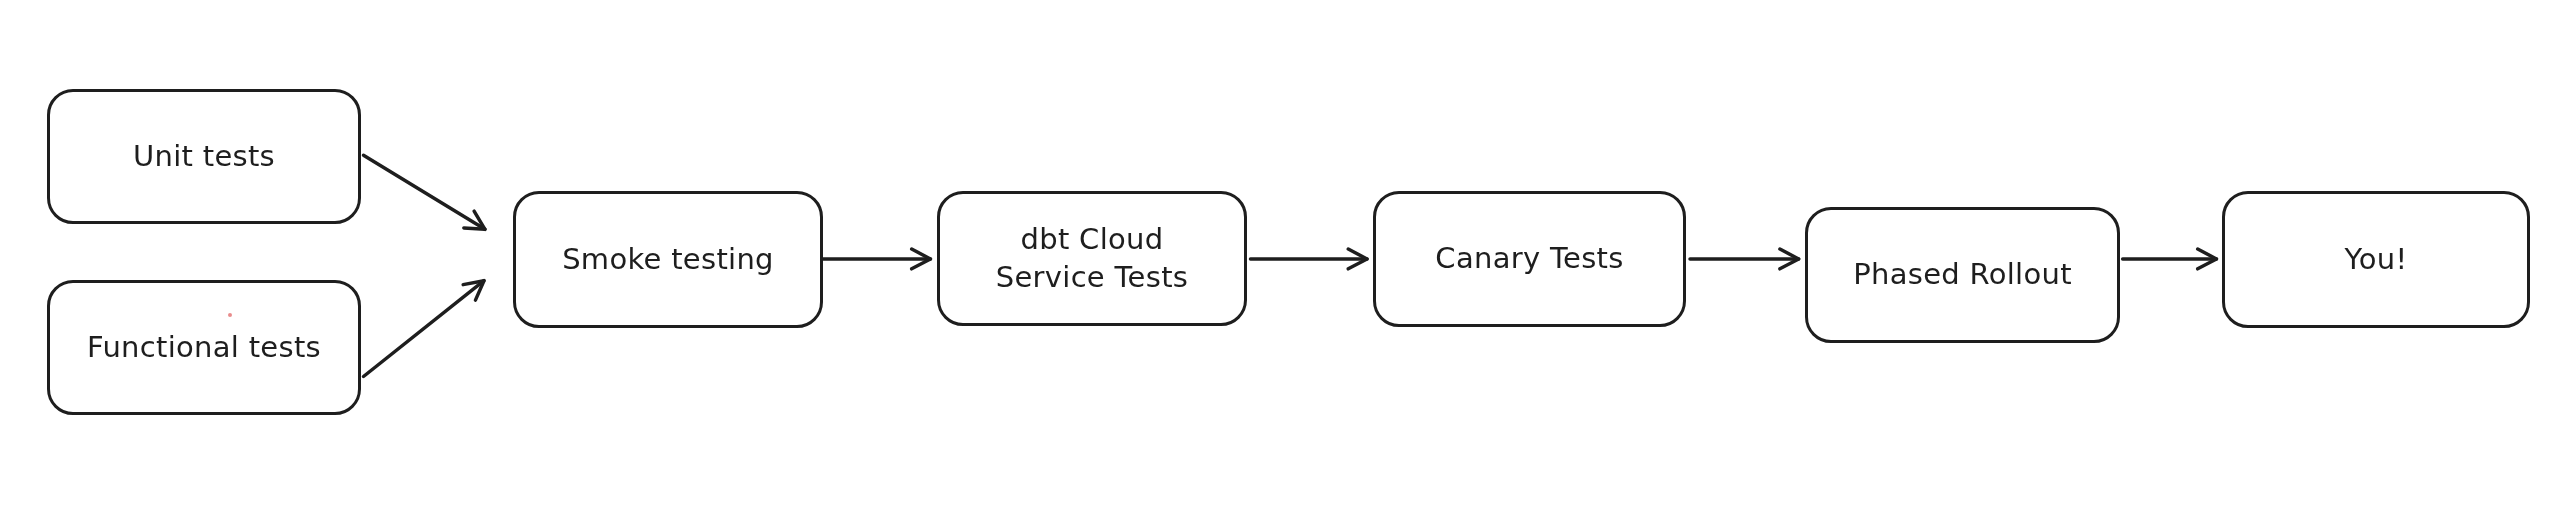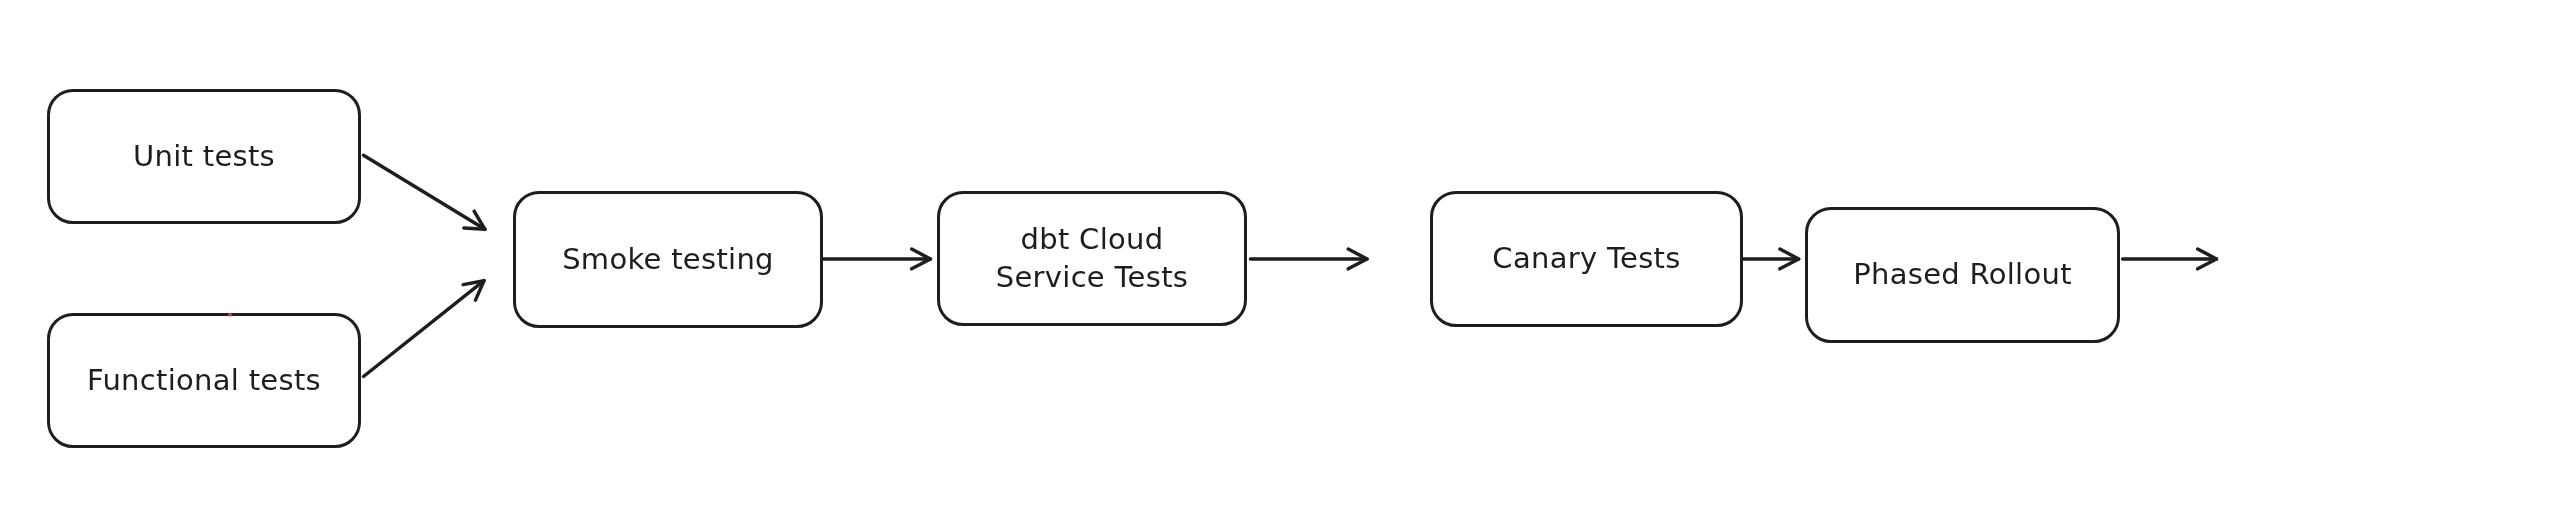--- a/index.html
+++ b/index.html
@@ -58,24 +58,24 @@
     left:228px;
     top:313px;
     width:4px;
     height:4px;
     border-radius:50%;
     background:var(--dot);
     opacity:0.75;
   }
   
   #node-unit        {left:47px;  top:89px;  width:314px; height:135px;}
-  #node-functional  {left:47px;  top:313px; width:314px; height:135px;}
+  #node-functional  {left:47px;  top:280px; width:314px; height:135px;}
   #node-smoke       {left:493px; top:191px; width:310px; height:137px;margin-left:20px;}
   #node-dbt         {left:937px; top:191px; width:310px; height:135px;}
-  #node-canary      {left:1430px;top:191px; width:313px; height:136px;}
+  #node-canary      {left:1373px;top:191px; width:313px; height:136px;}
   #node-phased      {left:1805px;top:191px; width:315px; height:136px;margin-top:16px;}
   #node-you         {left:2222px;top:191px; width:308px; height:137px;}
 </style>
 </head>
 <body>
 
 <div class="canvas">
 
   <svg class="edges" viewBox="0 0 2608 516" xmlns="http://www.w3.org/2000/svg">
     <defs>
@@ -109,17 +109,20 @@
   </div>
 
   <div class="node" id="node-canary">
     <span class="node-label">Canary Tests</span>
   </div>
 
   <div class="node" id="node-phased">
     <span class="node-label">Phased Rollout</span>
   </div>
 
+  <div class="node" id="node-you">
+    <span class="node-label">You!</span>
+  </div>
 
   <div class="stray-dot"></div>
 
 </div>
 
 
 </body></html>

